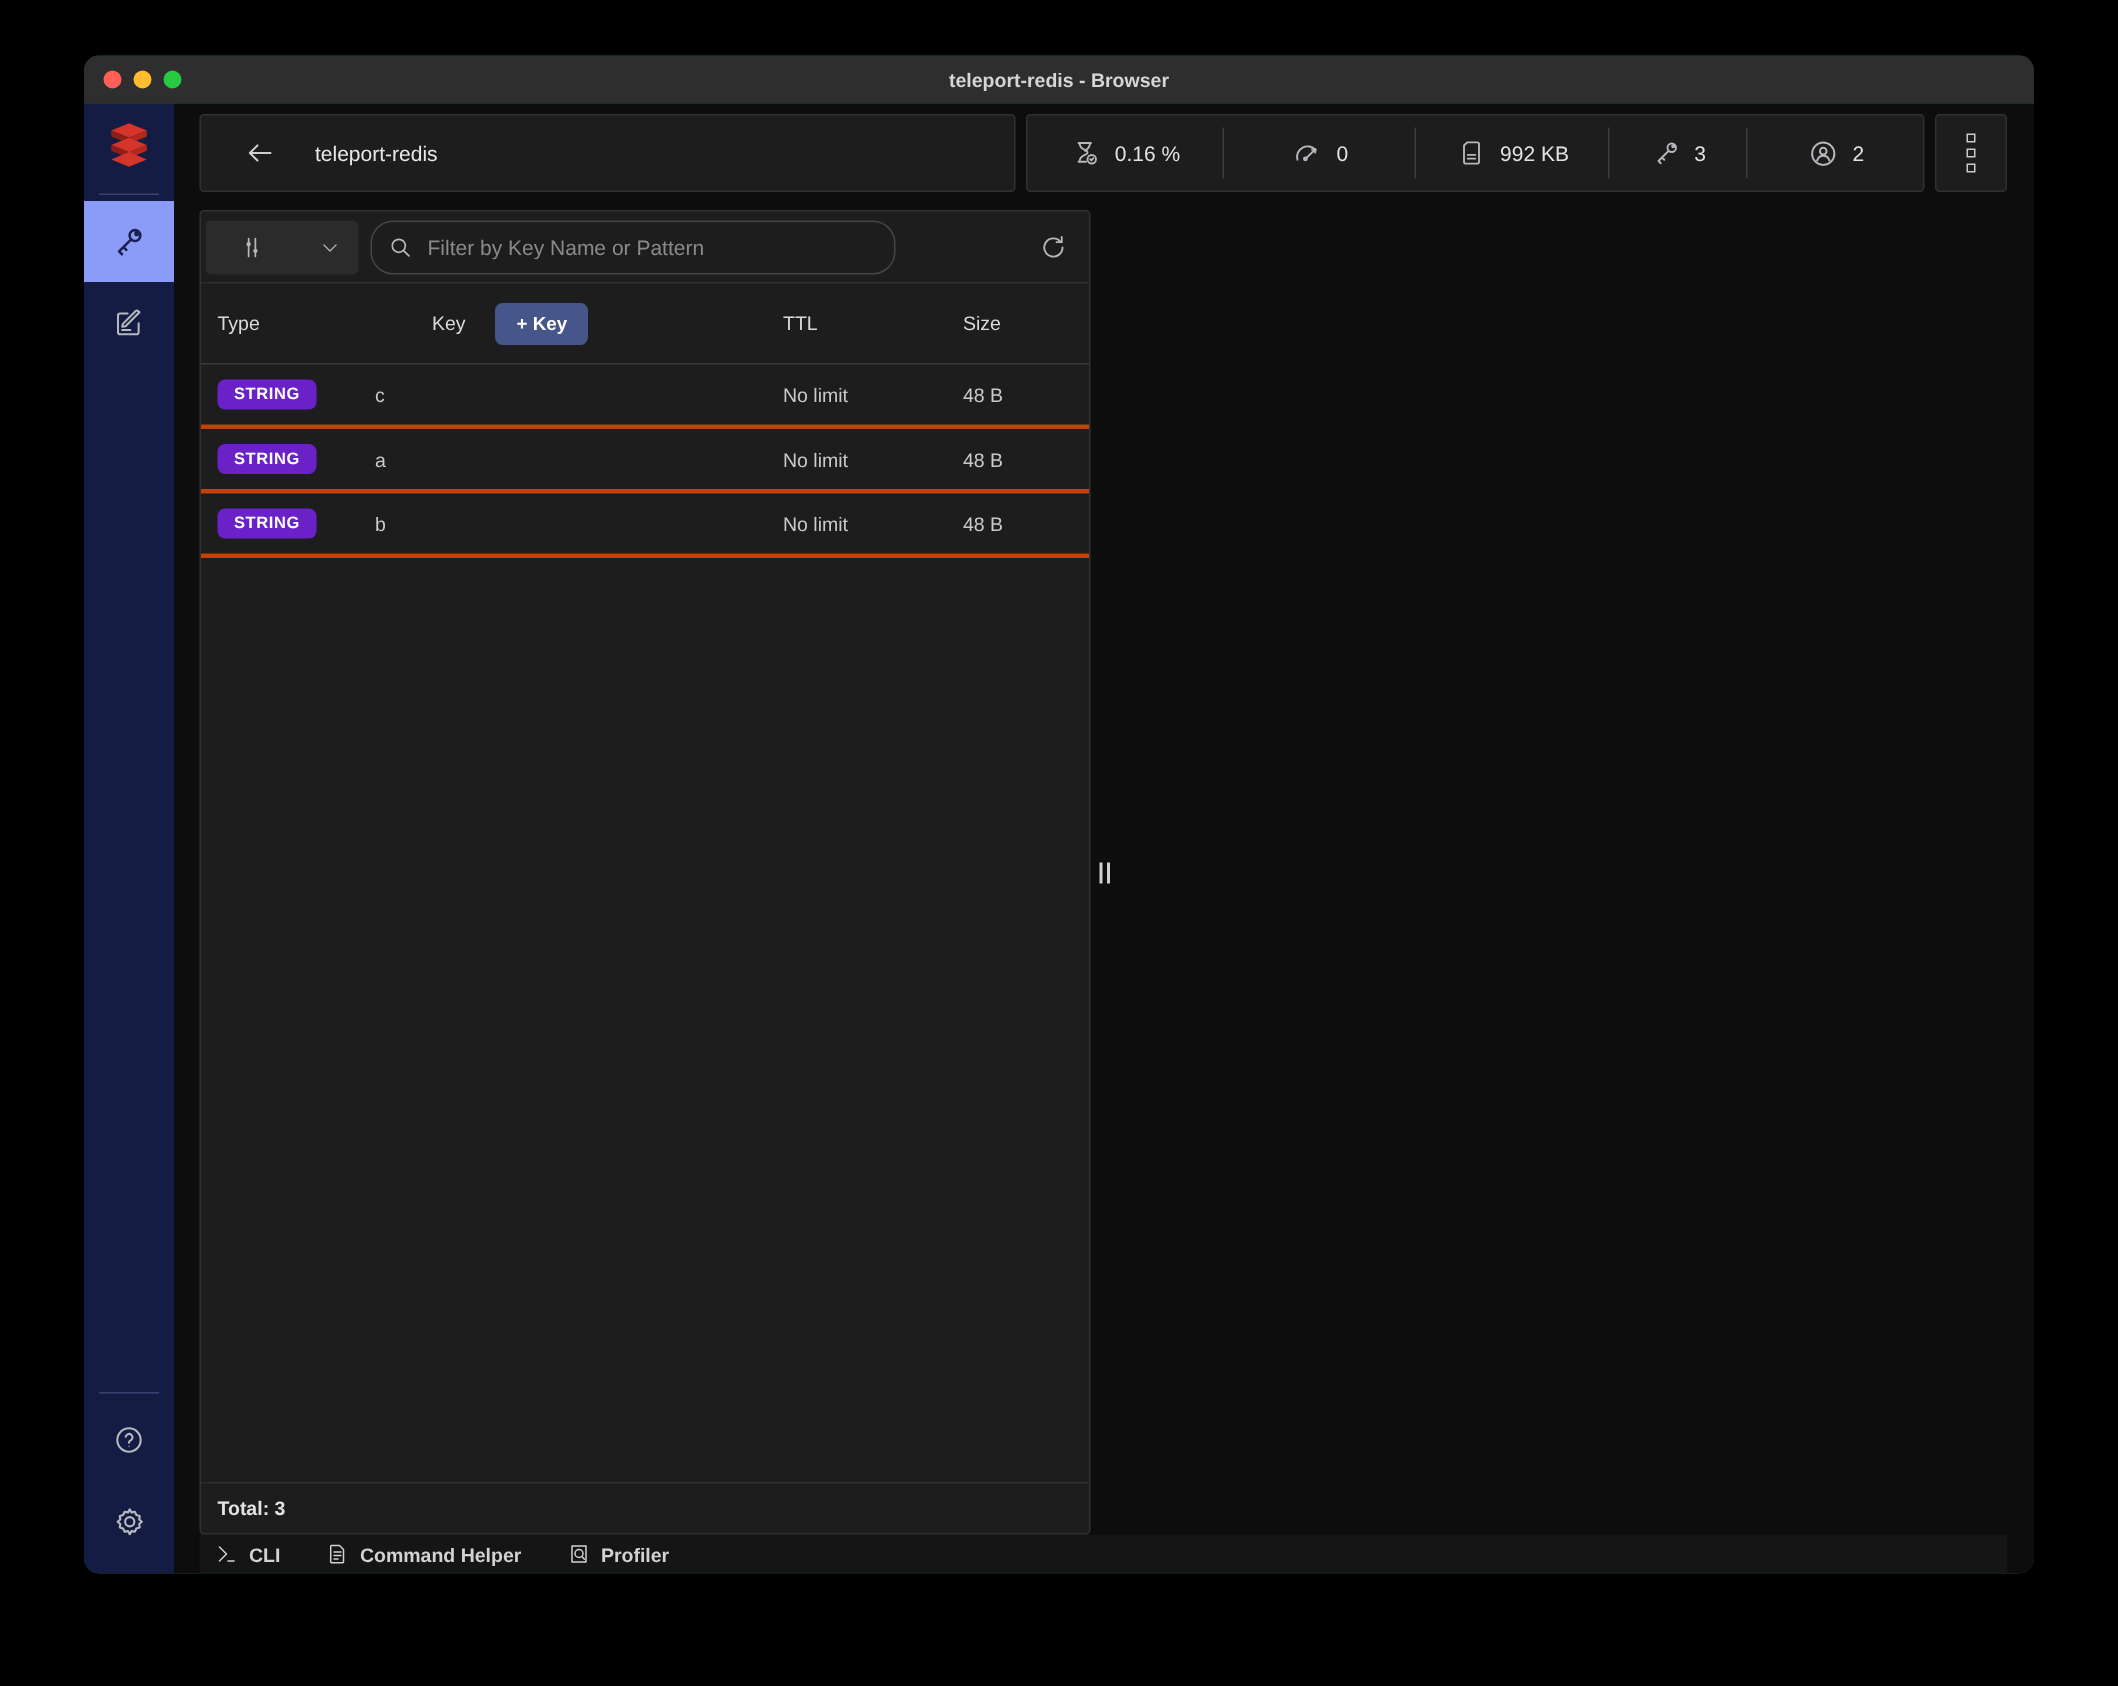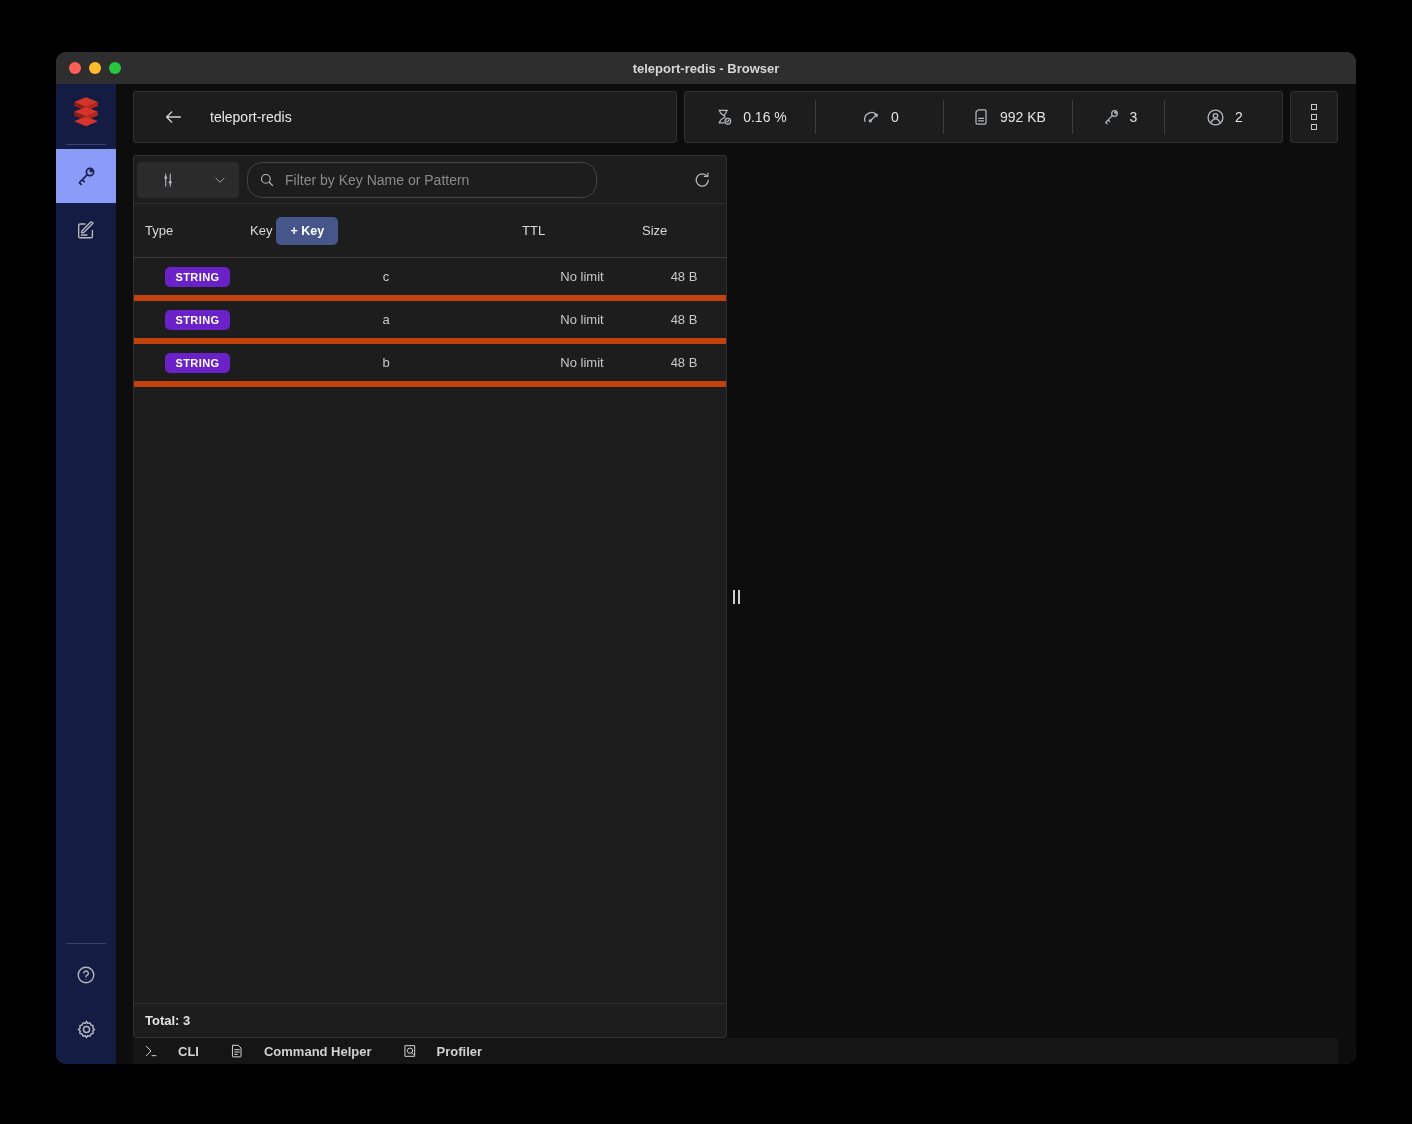--- a/index.html
+++ b/index.html
@@ -1,18 +1,18 @@
 <!DOCTYPE html>
 <html><head>
 <meta charset="utf-8">
 <style>
   * { margin:0; padding:0; box-sizing:border-box; }
   html,body { width:1412px; height:1124px; background:#000; font-family:"Liberation Sans", sans-serif; overflow:hidden; }
 
-  .window { position:absolute; left:56px; top:52px; width:1300px; height:1012px;
+  .window { position:absolute; left:56px; top:37px; width:1300px; height:1012px;
             background:#14532d; border-radius:10px; overflow:hidden;
             display:flex; flex-direction:column; }
 
   
   .titlebar { position:relative; height:32px; background:#2e2e2e; flex:0 0 32px;
               display:flex; align-items:center; }
   .traffic { display:flex; gap:8px; padding-left:13px; }
   .dot { width:12px; height:12px; border-radius:50%; }
   .dot.red { background:#ff5f57; } .dot.yellow { background:#febc2e; } .dot.green { background:#28c840; }
   .titlebar-title { position:absolute; left:0; right:0; text-align:center;
@@ -68,37 +68,37 @@
                 display:flex; align-items:center; padding:0 10px; gap:9px; }
   .search-box input { flex:1; background:transparent; border:none; outline:none;
                       color:#ddd; font-size:14px; font-family:"Liberation Sans", sans-serif; }
   .search-box input::placeholder { color:#8a8a8a; }
   .refresh-btn { margin-left:auto; background:none; border:none; cursor:pointer; display:flex; }
 
   
   .tgrid { display:grid; grid-template-columns:105px 272px 120px 1fr; align-items:center; padding-left:11px; }
   .table-head { height:54px; flex:0 0 54px; border-bottom:1px solid #3a3a3a;
                 color:#dadada; font-size:13px; }
-  .key-head-cell { display:flex; align-items:center; gap:4px; }
+  .key-head-cell { display:flex; align-items:center; gap:20px;margin-left:38px; }
   .add-key-btn { height:28px; padding:0 14px; background:#46568a; border:none; border-radius:5px;
                  color:#fff; font-size:12.5px; font-weight:bold; cursor:pointer;
                  font-family:"Liberation Sans", sans-serif;text-align:center; }
-  .krow { height:43px; flex:0 0 43px; border-bottom:6px solid #c2410c; color:#c9c9c9;
-          font-size:13px; cursor:pointer;text-align:center; }
+  .krow { height:43px; flex:0 0 43px; border-bottom:3px solid #c2410c; color:#c9c9c9;
+          font-size:13px; cursor:pointer; }
   .badge { display:inline-block; padding:4px 11px; background:#6b21c8; border-radius:5px;
            color:#fff; font-size:11px; font-weight:bold; letter-spacing:.4px; }
   .list-spacer { flex:1; }
   .total-row { height:34px; flex:0 0 34px; border-top:1px solid #2e2e2e;
                display:flex; align-items:center; padding-left:11px;
                color:#e2e2e2; font-size:13px; font-weight:bold; }
 
   
   .bottom-bar { height:26px; flex:0 0 26px; display:flex; align-items:center; gap:30px;
                 padding-left:10px; background:#151515; }
-  .bb-item { display:flex; align-items:center; gap:19px; color:#d2d2d2; font-size:13px;
+  .bb-item { display:flex; align-items:center; gap:7px; color:#d2d2d2; font-size:13px;
              font-weight:bold; cursor:pointer; background:none; border:none;
              font-family:"Liberation Sans", sans-serif; }
 
   svg.ic { fill:none; stroke:#b5b9bd; stroke-width:1.5; stroke-linecap:round; stroke-linejoin:round; }
 </style>
 </head>
 <body>
 
 <div class="window">
 

